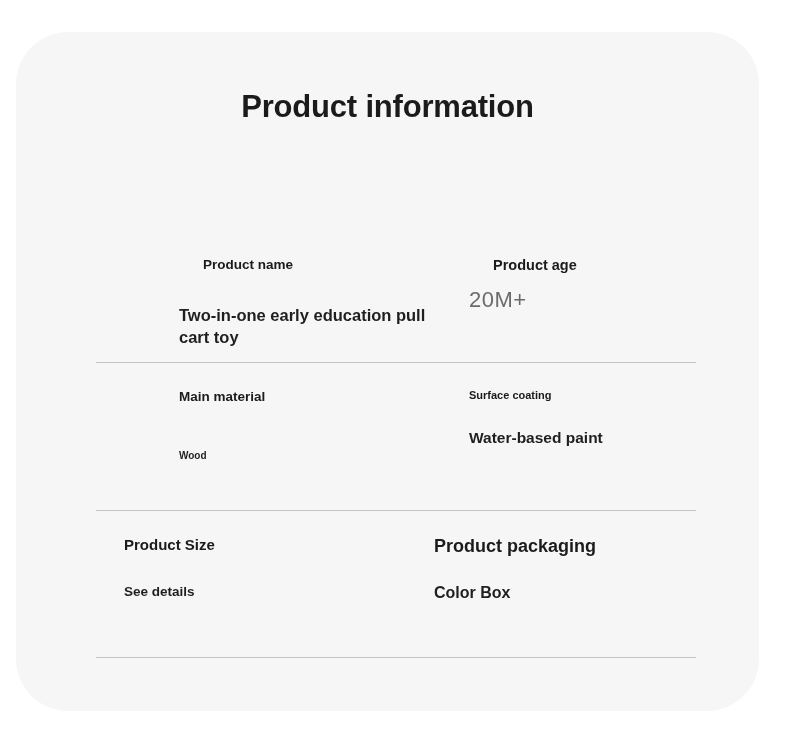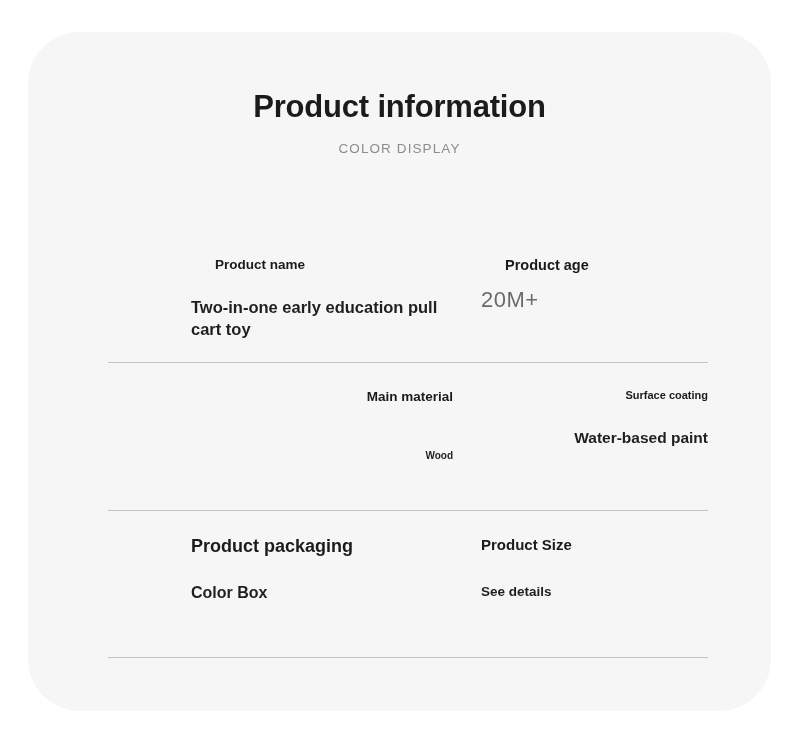--- a/index.html
+++ b/index.html
@@ -18,21 +18,21 @@
     position: relative;
     width: 790px;
     height: 731px;
     background: #ffffff;
     overflow: hidden;
   }
 
   
   .info-card {
     position: absolute;
-    left: 28px;
+    left: 16px;
     top: 32px;
     width: 743px;
     height: 679px;
     background: #f6f6f6;
     border-radius: 52px;
     box-sizing: border-box;
   }
 
   .card-header {
     text-align: center;
@@ -82,30 +82,30 @@
   }
   .spec-value {
     color: #1f1f1f;
     line-height: 1.35;
   }
 
   
   .row-1 { height: 105px; padding-top: 22px; }
   .row-1 .spec-label { font-size: 13.5px; font-weight: bold; padding-left: 24px; }
   .row-1 .left  .spec-value {
-    font-size: 16.5px; font-weight: bold; margin-top: 24px; line-height: 1.32;
+    font-size: 16.5px; font-weight: bold; margin-top: 32px; line-height: 1.32;
   }
   .row-1 .right .spec-label { font-size: 14.5px; font-weight: bold; }
   .row-1 .right .spec-value {
     font-size: 22px; font-weight: 300; color: #6b6b6b;
     margin-top: 11px; letter-spacing: 0.5px;
   }
 
   
-  .row-2 { height: 121px; padding-top: 26px; text-align: right; }
+  .row-2 { height: 121px; padding-top: 26px; }
   .row-2 .left .spec-label  { font-size: 13.5px; font-weight: bold; }
   .row-2 .left .spec-value  { font-size: 10px; font-weight: bold; margin-top: 44px; }
   .row-2 .right .spec-label { font-size: 11px; font-weight: bold; }
   .row-2 .right .spec-value { font-size: 15.5px; font-weight: bold; margin-top: 26px; }
 
   
   .row-3 { height: 121px; padding-top: 25px; }
   .row-3 .left .spec-label  { font-size: 18px; font-weight: bold; }
   .row-3 .left .spec-value  { font-size: 16px; font-weight: bold; margin-top: 24px; }
   .row-3 .right .spec-label { font-size: 15px; font-weight: bold; }
@@ -121,21 +121,20 @@
 </style>
 </head>
 <body>
 
 <div class="page">
 
   <div class="info-card">
 
     <div class="card-header">
       <div class="card-title">Product information</div>
-      <div class="card-subtitle">COLOR DISPLAY</div>
     </div>
 
     <div class="spec-table">
 
       <div class="spec-row row-1">
         <div class="spec-cell left">
           <div class="spec-label">Product name</div>
           <div class="spec-value">Two-in-one early education pull cart toy</div>
         </div>
         <div class="spec-cell right">
@@ -153,27 +152,27 @@
         </div>
         <div class="spec-cell right">
           <div class="spec-label">Surface coating</div>
           <div class="spec-value">Water-based paint</div>
         </div>
       </div>
 
       <hr class="spec-divider">
 
       <div class="spec-row row-3">
+        <div class="spec-cell right">
+          <div class="spec-label">Product Size</div>
+          <div class="spec-value">See details</div>
+        </div>
         <div class="spec-cell left">
           <div class="spec-label">Product packaging</div>
           <div class="spec-value">Color Box</div>
-        </div>
-        <div class="spec-cell right">
-          <div class="spec-label">Product Size</div>
-          <div class="spec-value">See details</div>
         </div>
       </div>
 
       <hr class="spec-divider">
 
     </div>
   </div>
 </div>
 
 </body></html>

